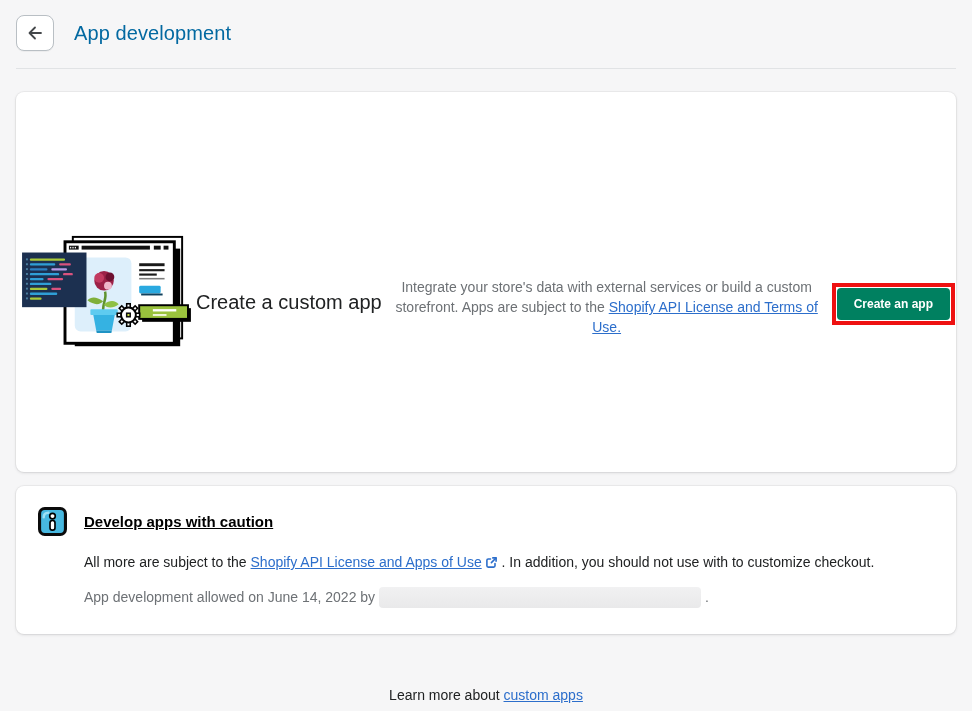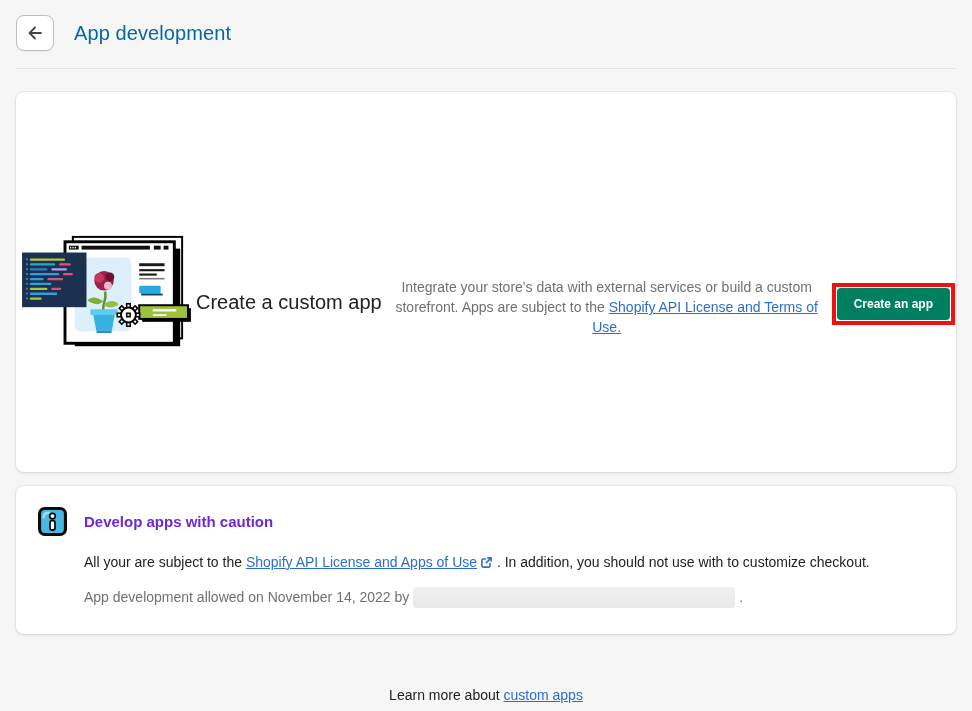--- a/index.html
+++ b/index.html
@@ -41,21 +41,21 @@
   }
   .create-btn {
     background:#008060; color:#fff; border:none; border-radius:4px;
     font-family:"Liberation Sans", sans-serif;
     font-size:12px; font-weight:700; padding:9px 17px; cursor:pointer;
   }
 
   .card-caution { margin-top:14px; padding:21px 20px 26px 22px; }
   .caution-head { display:flex; align-items:center; gap:17px; }
   .caution-icon { width:29px; height:29px; flex:0 0 auto; }
-  .caution-title { font-size:15px; font-weight:700; color:#6d28d9; }
+  .caution-title { font-size:15px; font-weight:700; color:#000000;text-decoration:underline; }
   .caution-body { margin-left:46px; margin-top:16px; font-size:14px; line-height:20px; color:#202223; }
   .ext-icon { display:inline-block; vertical-align:-2px; margin-left:3px; }
   .caution-allowed { margin-left:46px; margin-top:15px; font-size:14px; color:#6d7175; }
   .redacted {
     display:inline-block; width:322px; height:21px; vertical-align:-6px;
     background:linear-gradient(#f1f1f2, #e9e9ea); border-radius:4px; margin-right:4px;
   }
 
   .footer { margin-top:53px; text-align:center; font-size:14px; color:#202223; }
 </style>
@@ -174,22 +174,22 @@
   <div class="caution-head">
     <svg class="caution-icon" viewBox="0 0 28 28">
       <rect x="1.5" y="1.5" width="25" height="25" rx="5" fill="#47b8e0" stroke="#0b0b0b" stroke-width="3"></rect>
       <path d="M5.5 10 C5.5 7 7 5.5 10 5.5" stroke="#9fe0f4" stroke-width="2.4" fill="none" stroke-linecap="round"></path>
       <circle cx="14" cy="8.8" r="2.7" fill="#fff" stroke="#000" stroke-width="1.6"></circle>
       <rect x="11.6" y="13" width="4.8" height="9.4" rx="2.3" fill="#fff" stroke="#000" stroke-width="1.6"></rect>
     </svg>
     <div class="caution-title">Develop apps with caution</div>
   </div>
 
-  <div class="caution-body"><span>All your are subject to the </span><a class="link">Shopify API License and Apps of Use</a><svg class="ext-icon" width="13" height="13" viewBox="0 0 13 13">
+  <div class="caution-body"><span>All more are subject to the </span><a class="link">Shopify API License and Apps of Use</a><svg class="ext-icon" width="13" height="13" viewBox="0 0 13 13">
         <path d="M5.5 3 H3.2 A1.3 1.3 0 0 0 1.9 4.3 V9.8 A1.3 1.3 0 0 0 3.2 11.1 H8.7 A1.3 1.3 0 0 0 10 9.8 V7.5" stroke="#2c6ecb" stroke-width="1.6" fill="none" stroke-linecap="round"></path>
         <path d="M7.2 1.9 H11.1 V5.8" stroke="#2c6ecb" stroke-width="1.6" fill="none" stroke-linejoin="round"></path>
         <path d="M11 2 L6.4 6.6" stroke="#2c6ecb" stroke-width="1.6" stroke-linecap="round"></path>
       </svg><span> . In addition, you should not use with to customize checkout.</span></div>
 
-  <div class="caution-allowed"><span>App development allowed on November 14, 2022 by </span><span class="redacted"></span><span>.</span></div>
+  <div class="caution-allowed"><span>App development allowed on June 14, 2022 by </span><span class="redacted"></span><span>.</span></div>
 </div>
 
 <div class="footer"><span>Learn more about </span><a class="link">custom apps</a></div>
 
 </body></html>

